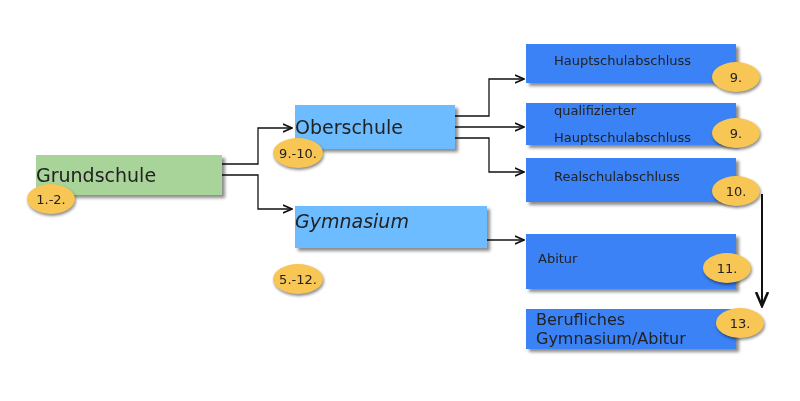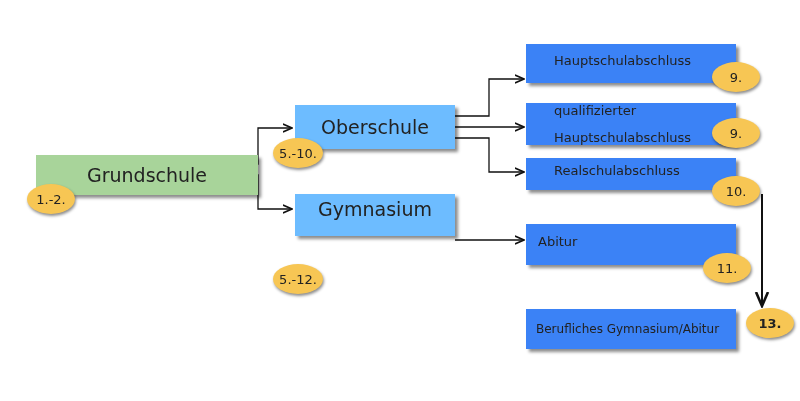--- a/index.html
+++ b/index.html
@@ -1,19 +1,19 @@
 <!DOCTYPE html>
 <html><head>
 <meta charset="utf-8">
 <style>
   html, body { margin: 0; padding: 0; background: #ffffff; }
   #stage { position: relative; width: 800px; height: 401px; overflow: hidden; background: #fff;
            font-family: "DejaVu Sans", "Liberation Sans", sans-serif; }
   .box { position: absolute; box-shadow: 3px 3px 3px rgba(0,0,0,0.45); color: #222; display: flex;
-         align-items: center; justify-content: center; box-sizing: border-box; }
+         align-items: center; justify-content: flex-start; box-sizing: border-box; }
   .box span { display: block; }
   .green { background: #a8d49a; font-size: 19px; }
   .blue { background: #6dbcff; font-size: 19px; }
   .pink { background: #3b82f6; font-size: 13px; justify-content: flex-start; padding-left: 28px; }
   .badge { position: absolute; background: #f7c654; border-radius: 50%; box-shadow: 1px 2px 3px rgba(0,0,0,0.45);
            display: flex; align-items: center; justify-content: center; font-size: 13px; color: #222;
            width: 48px; height: 30px; }
   svg.lines { position: absolute; left: 0; top: 0; }
 </style>
 </head>
@@ -30,53 +30,53 @@
       <path d="M222,164 H258 V128 H292" marker-end="url(#arr)"></path>
       <path d="M222,175 H258 V209 H292" marker-end="url(#arr)"></path>
       <path d="M455,116 H489 V79 H524" marker-end="url(#arr)"></path>
       <path d="M455,127 H524" marker-end="url(#arr)"></path>
       <path d="M455,138 H489 V172 H524" marker-end="url(#arr)"></path>
       <path d="M455,240 H524" marker-end="url(#arr)"></path>
     </g>
     <path d="M762,194 V306" stroke="#111" stroke-width="2" fill="none" marker-end="url(#arr)"></path>
   </svg>
 
-  <div class="box green" style="left:36px;top:155px;width:222px;height:40px;">
+  <div class="box green" style="left:36px;top:155px;width:186px;height:40px;">
     <span>Grundschule</span>
   </div>
   <div class="badge" style="left:27px;top:184px;">1.-2.</div>
 
   <div class="box blue" style="left:295px;top:105px;width:160px;height:44px;">
     <span>Oberschule</span>
   </div>
-  <div class="badge" style="left:273px;top:138px;width:50px;">5.-10.</div>
+  <div class="badge" style="left:273px;top:138px;width:50px;">9.-10.</div>
 
-  <div class="box blue" style="left:295px;top:194px;width:160px;height:42px;">
+  <div class="box blue" style="left:295px;top:206px;width:192px;height:42px;font-style:italic;">
     <span style="margin-top:-12px;">Gymnasium</span>
   </div>
   <div class="badge" style="left:273px;top:235px;width:50px;margin-top:29px;">5.-12.</div>
 
   <div class="box pink" style="left:526px;top:44px;width:210px;height:39px;">
     <span style="margin-top:-6px;">Hauptschulabschluss</span>
   </div>
   <div class="badge" style="left:712px;top:62px;">9.</div>
 
   <div class="box pink" style="left:526px;top:103px;width:210px;height:42px;flex-direction:column;align-items:flex-start;justify-content:space-between;">
     <span>qualifizierter</span>
     <span style="margin-top:3px;">Hauptschulabschluss</span>
   </div>
   <div class="badge" style="left:712px;top:118px;">9.</div>
 
-  <div class="box pink" style="left:526px;top:158px;width:210px;height:32px;">
+  <div class="box pink" style="left:526px;top:158px;width:210px;height:44px;">
     <span style="margin-top:-8px;">Realschulabschluss</span>
   </div>
   <div class="badge" style="left:712px;top:176px;">10.</div>
 
-  <div class="box pink" style="left:526px;top:224px;width:210px;height:41px;padding-left:12px;">
+  <div class="box pink" style="left:526px;top:234px;width:210px;height:55px;padding-left:12px;">
     <span style="margin-top:-6px;">Abitur</span>
   </div>
   <div class="badge" style="left:703px;top:253px;">11.</div>
 
-  <div class="box pink" style="left:526px;top:309px;width:210px;height:40px;padding-left:10px;font-size:12px;">
+  <div class="box pink" style="left:526px;top:309px;width:210px;height:40px;padding-left:10px;font-size:16px;">
     <span>Berufliches Gymnasium/Abitur</span>
   </div>
-  <div class="badge" style="left:746px;top:308px;font-weight:bold;">13.</div>
+  <div class="badge" style="left:716px;top:308px;">13.</div>
 </div>
 
 </body></html>

